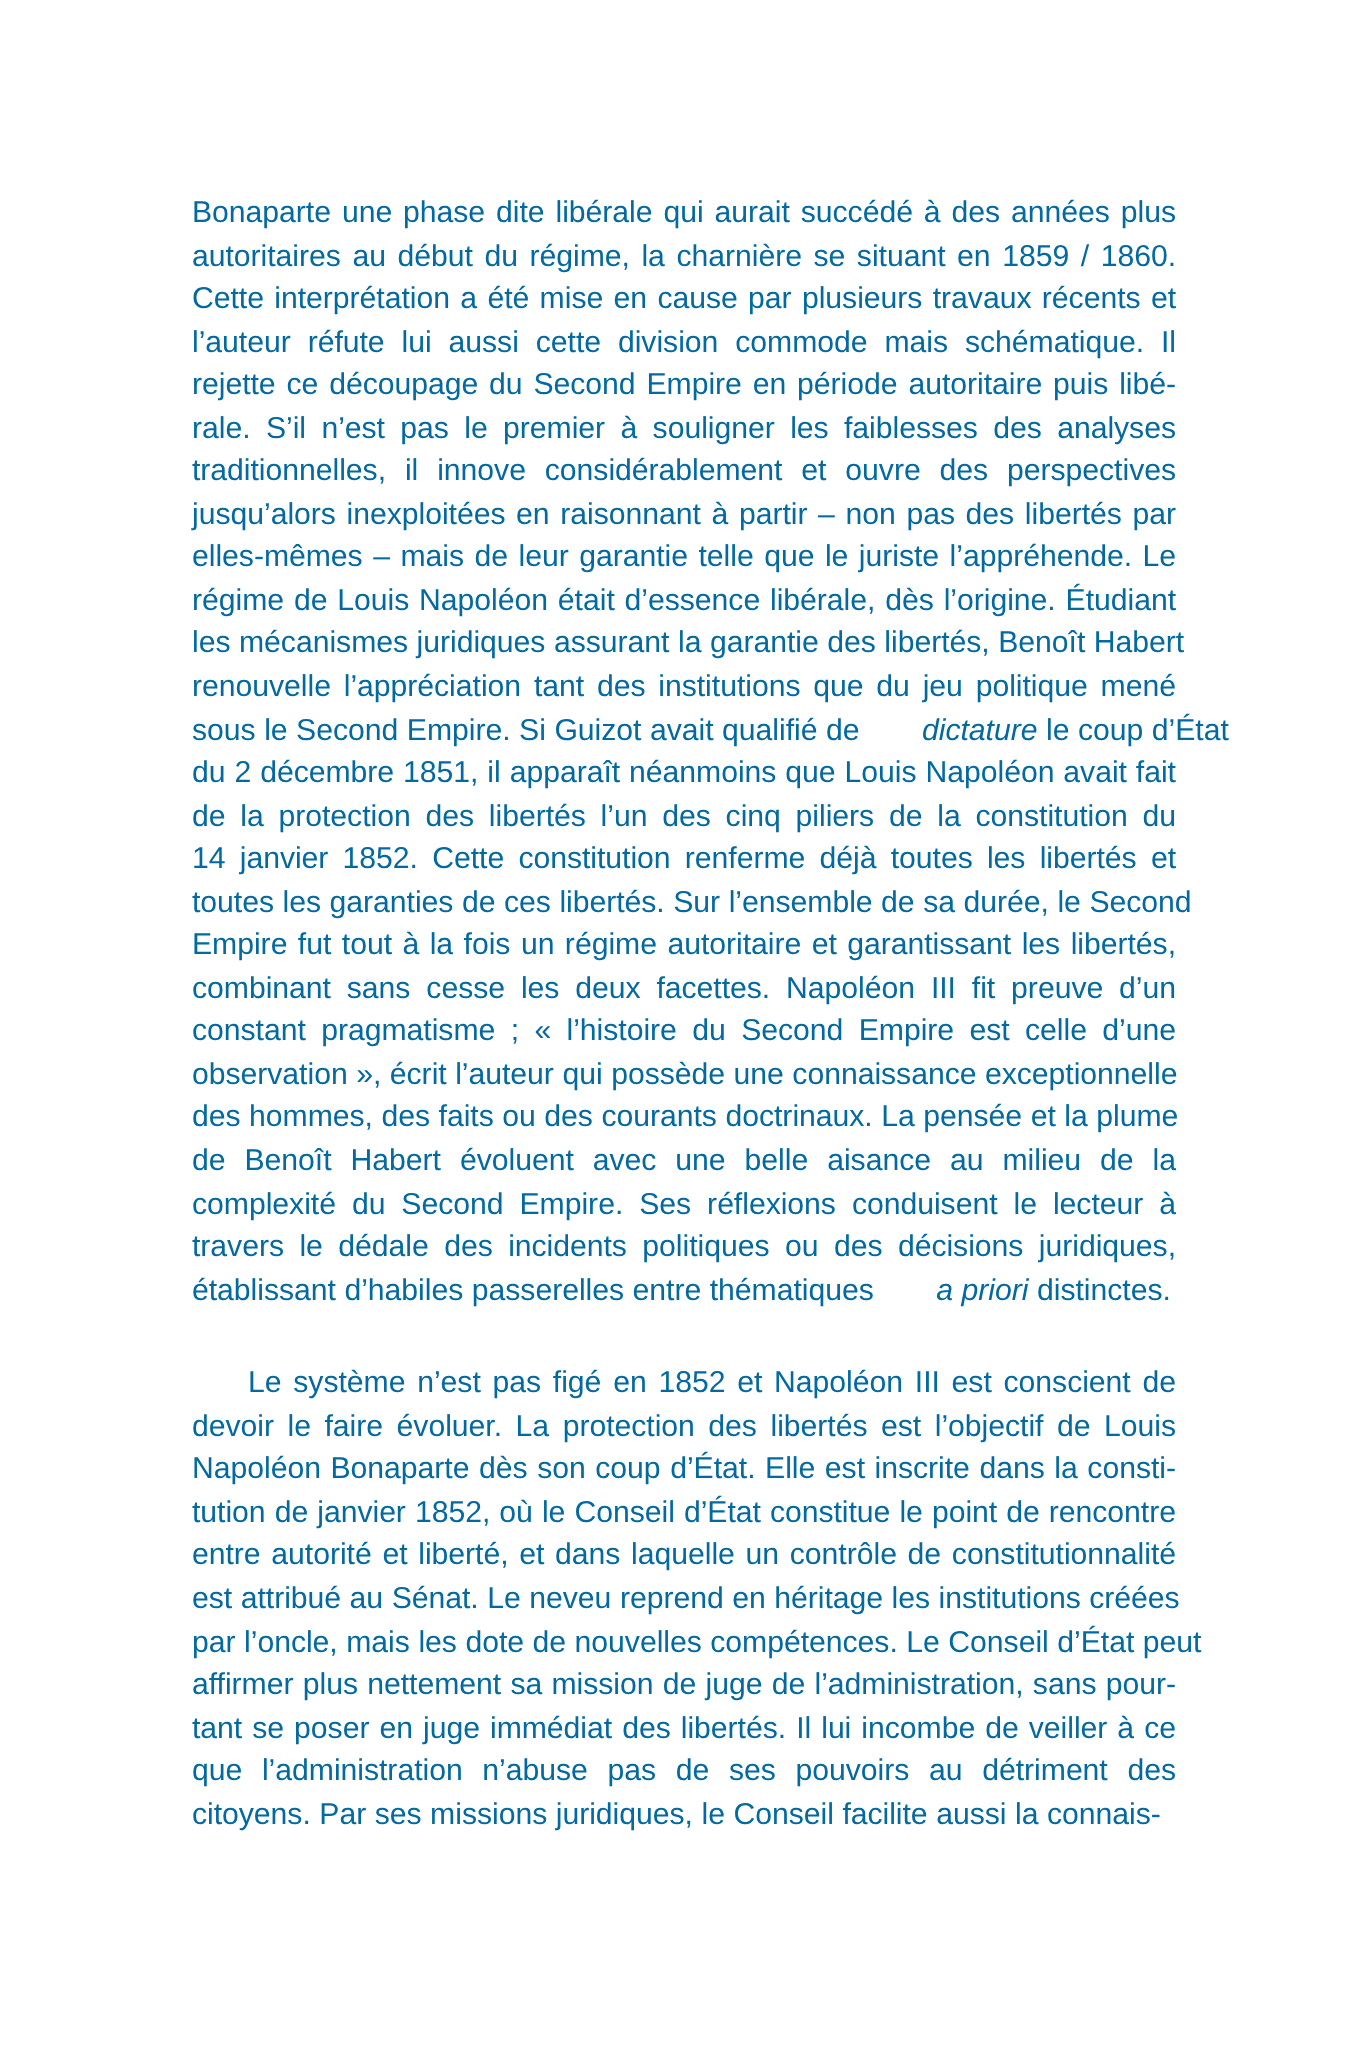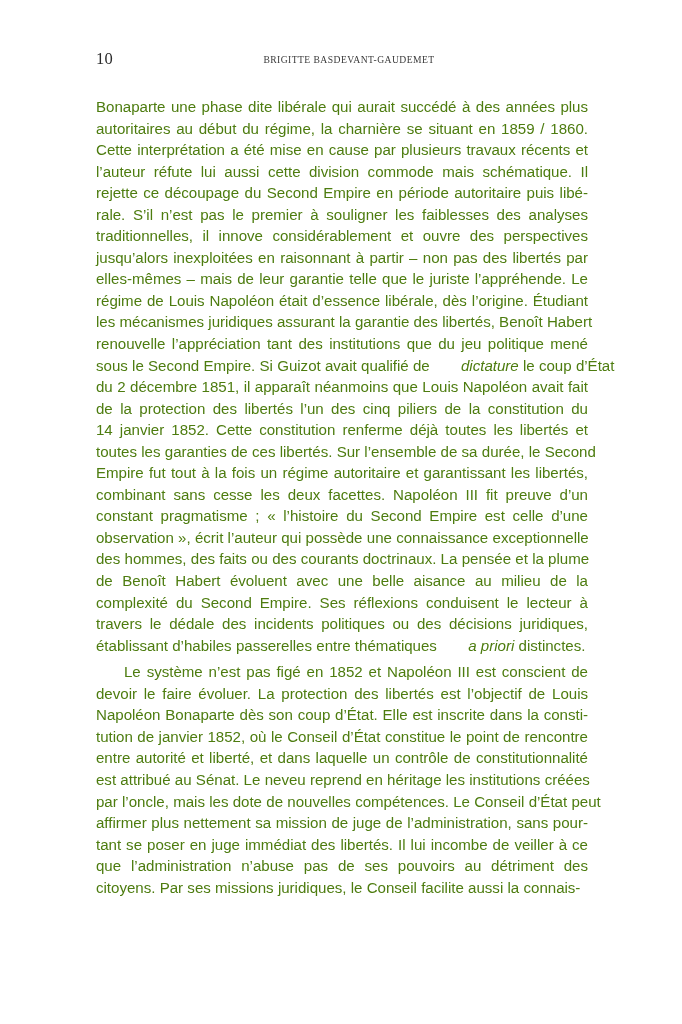--- a/index.html
+++ b/index.html
@@ -61,30 +61,30 @@
     position: absolute;
     left: 96px;
     top: 96px;
     width: 492px;
   }
 
   .para {
     margin: 0;
     font-size: 15.1px;
     line-height: 21.55px;
-    color: #4d7c0f;
+    color: #0369a1;
     text-align: justify;
     text-justify: inter-word;
     letter-spacing: -0.02px;
     word-spacing: 0.1px;
     hyphens: none;
     white-space: pre-wrap;
   }
   .para + .para {
-    margin-top: 5px;
+    margin-top: 25px;
   }
   .para.indented {
     text-indent: 0;
   }
 
   
   .line {
     display: block;
     text-align: justify;
     text-align-last: justify;
@@ -100,23 +100,19 @@
   em, .ital {
     font-style: italic;
     margin-left: 27px;
   }
 </style>
 </head>
 <body>
 
 <div class="page">
 
-  <div class="page-header">
-    <div class="folio">10</div>
-    <div class="running-head">BRIGITTE BASDEVANT-GAUDEMET</div>
-  </div>
 
   <div class="textblock">
     <p class="para"><span class="line"><span>Bonaparte une phase dite libérale qui aurait succédé à des années plus</span></span><span class="line"><span>autoritaires au début du régime, la charnière se situant en 1859 / 1860.</span></span><span class="line"><span>Cette interprétation a été mise en cause par plusieurs travaux récents et</span></span><span class="line"><span>l’auteur réfute lui aussi cette division commode mais schématique. Il</span></span><span class="line"><span>rejette ce découpage du Second Empire en période autoritaire puis libé-</span></span><span class="line"><span>rale. S’il n’est pas le premier à souligner les faiblesses des analyses</span></span><span class="line"><span>traditionnelles, il innove considérablement et ouvre des perspectives</span></span><span class="line"><span>jusqu’alors inexploitées en raisonnant à partir – non pas des libertés par</span></span><span class="line"><span>elles-mêmes – mais de leur garantie telle que le juriste l’appréhende. Le</span></span><span class="line"><span>régime de Louis Napoléon était d’essence libérale, dès l’origine. Étudiant</span></span><span class="line"><span>les mécanismes juridiques assurant la garantie des libertés, Benoît Habert</span></span><span class="line"><span>renouvelle l’appréciation tant des institutions que du jeu politique mené</span></span><span class="line"><span>sous le Second Empire. Si Guizot avait qualifié de <em class="ital">dictature</em> le coup d’État</span></span><span class="line"><span>du 2 décembre 1851, il apparaît néanmoins que Louis Napoléon avait fait</span></span><span class="line"><span>de la protection des libertés l’un des cinq piliers de la constitution du</span></span><span class="line"><span>14 janvier 1852. Cette constitution renferme déjà toutes les libertés et</span></span><span class="line"><span>toutes les garanties de ces libertés. Sur l’ensemble de sa durée, le Second</span></span><span class="line"><span>Empire fut tout à la fois un régime autoritaire et garantissant les libertés,</span></span><span class="line"><span>combinant sans cesse les deux facettes. Napoléon III fit preuve d’un</span></span><span class="line"><span>constant pragmatisme ; « l’histoire du Second Empire est celle d’une</span></span><span class="line"><span>observation », écrit l’auteur qui possède une connaissance exceptionnelle</span></span><span class="line"><span>des hommes, des faits ou des courants doctrinaux. La pensée et la plume</span></span><span class="line"><span>de Benoît Habert évoluent avec une belle aisance au milieu de la</span></span><span class="line"><span>complexité du Second Empire. Ses réflexions conduisent le lecteur à</span></span><span class="line"><span>travers le dédale des incidents politiques ou des décisions juridiques,</span></span><span class="line last"><span>établissant d’habiles passerelles entre thématiques <em class="ital">a priori</em> distinctes.</span></span></p>
     <p class="para indented"><span class="line indent-first"><span>Le système n’est pas figé en 1852 et Napoléon III est conscient de</span></span><span class="line"><span>devoir le faire évoluer. La protection des libertés est l’objectif de Louis</span></span><span class="line"><span>Napoléon Bonaparte dès son coup d’État. Elle est inscrite dans la consti-</span></span><span class="line"><span>tution de janvier 1852, où le Conseil d’État constitue le point de rencontre</span></span><span class="line"><span>entre autorité et liberté, et dans laquelle un contrôle de constitutionnalité</span></span><span class="line"><span>est attribué au Sénat. Le neveu reprend en héritage les institutions créées</span></span><span class="line"><span>par l’oncle, mais les dote de nouvelles compétences. Le Conseil d’État peut</span></span><span class="line"><span>affirmer plus nettement sa mission de juge de l’administration, sans pour-</span></span><span class="line"><span>tant se poser en juge immédiat des libertés. Il lui incombe de veiller à ce</span></span><span class="line"><span>que l’administration n’abuse pas de ses pouvoirs au détriment des</span></span><span class="line last"><span>citoyens. Par ses missions juridiques, le Conseil facilite aussi la connais-</span></span></p>
   </div>
 
 </div>
 
 </body></html>

